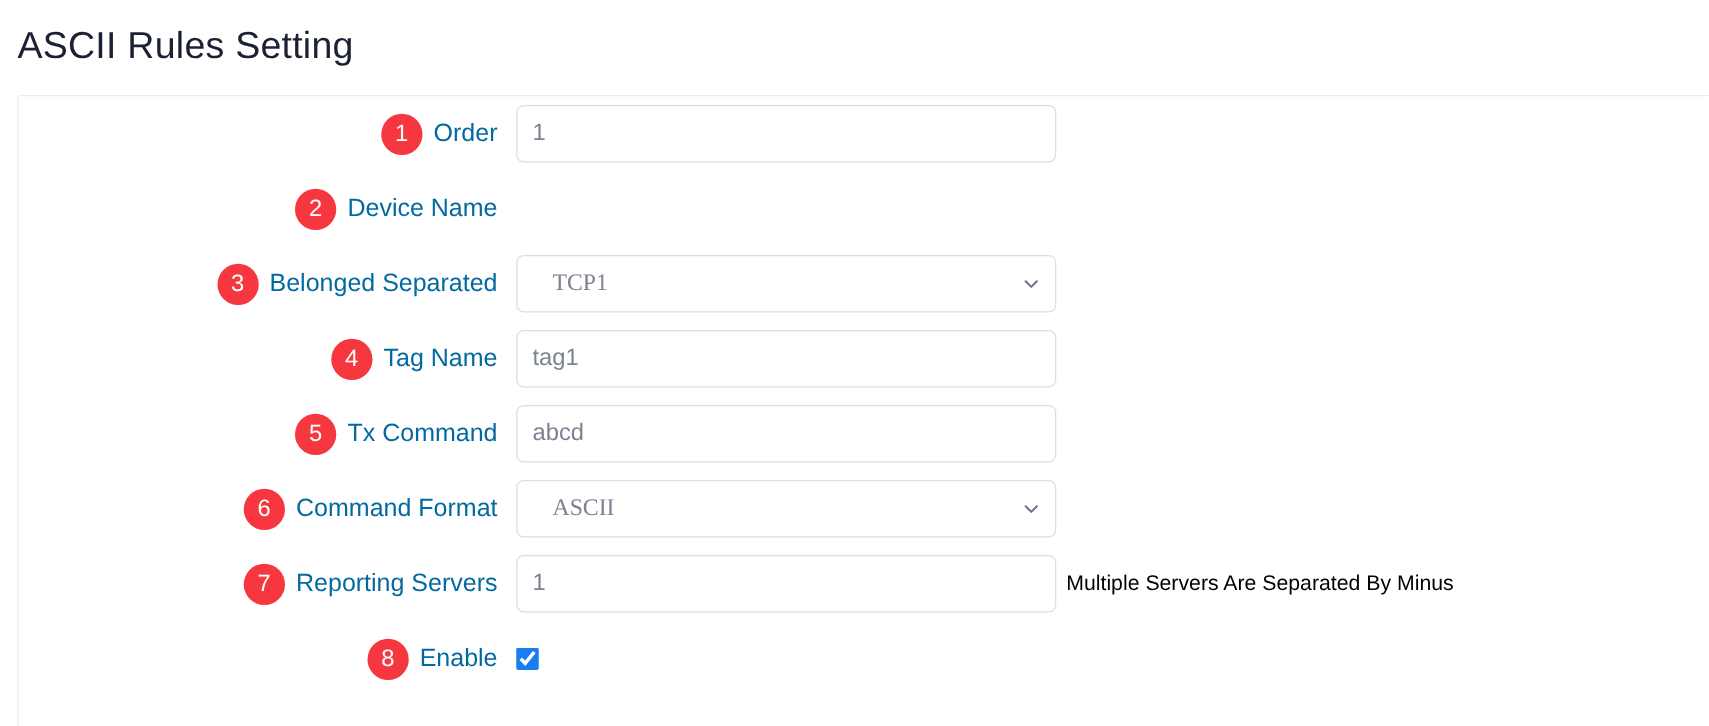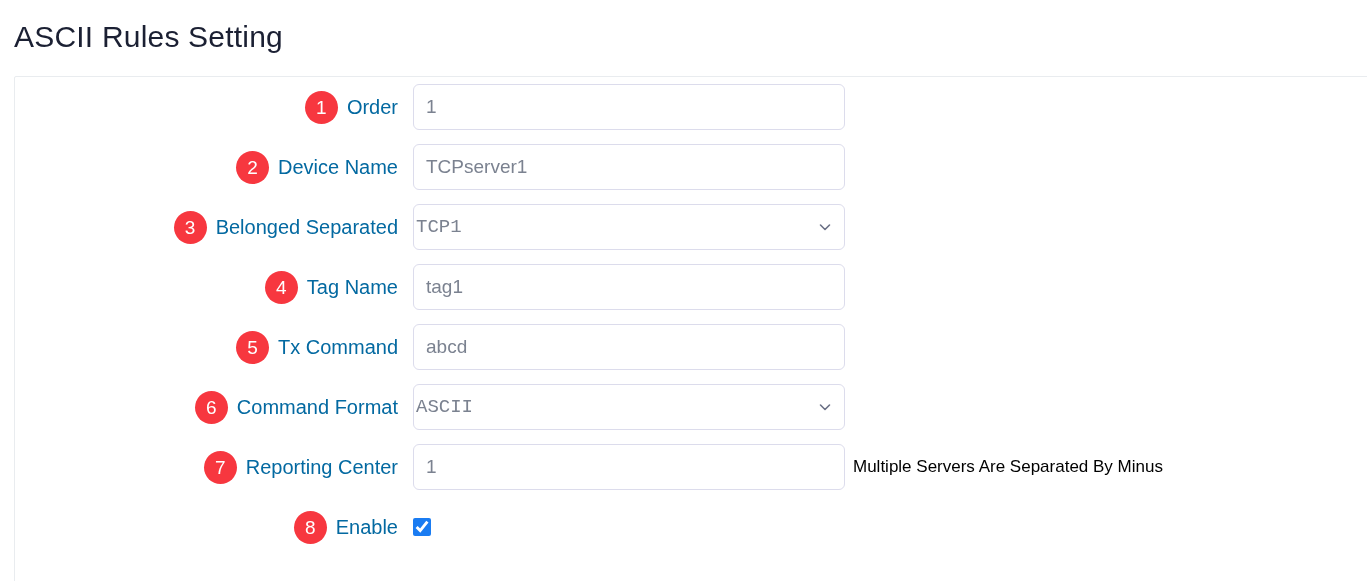--- a/index.html
+++ b/index.html
@@ -115,24 +115,24 @@
     height: 46px;
   }
 
   .select-input {
     width: 432px;
     height: 46px;
     box-sizing: border-box;
     border: 1px solid #dcdcec;
     border-radius: 6px;
     background: #ffffff;
-    font-family: Liberation Mono, monospace;
+    font-family: Liberation Serif, serif;
     font-size: 19px;
     color: #7b8290;
-    padding: 0 34px 0 2px;
+    padding: 0 34px 0 28px;
     outline: none;
     appearance: none;
     -webkit-appearance: none;
   }
 
   .chevron {
     position: absolute;
     right: 12px;
     top: 50%;
     transform: translateY(-50%);
@@ -173,23 +173,20 @@
         </div>
         <div class="control-cell">
           <input class="text-input" type="text" value="1" style="">
         </div>
       </div>
 
       <div class="form-row">
         <div class="label-cell">
           <span class="badge">2</span>
           <span class="field-label">Device Name</span>
-        </div>
-        <div class="control-cell">
-          <input class="text-input" type="text" value="TCPserver1" style="">
         </div>
       </div>
 
       <div class="form-row">
         <div class="label-cell">
           <span class="badge">3</span>
           <span class="field-label">Belonged Separated</span>
         </div>
         <div class="control-cell">
           <div class="select-wrap">
@@ -236,21 +233,21 @@
                 <path d="M3.5 6 L8 10.5 L12.5 6" stroke="#6b7186" stroke-width="1.6" stroke-linecap="round" stroke-linejoin="round"></path>
               </svg>
             </span>
           </div>
         </div>
       </div>
 
       <div class="form-row">
         <div class="label-cell">
           <span class="badge">7</span>
-          <span class="field-label">Reporting Center</span>
+          <span class="field-label">Reporting Servers</span>
         </div>
         <div class="control-cell">
           <input class="text-input" type="text" value="1" style="">
           <span class="hint-text">Multiple Servers Are Separated By Minus</span>
         </div>
       </div>
 
       <div class="form-row">
         <div class="label-cell">
           <span class="badge">8</span>

